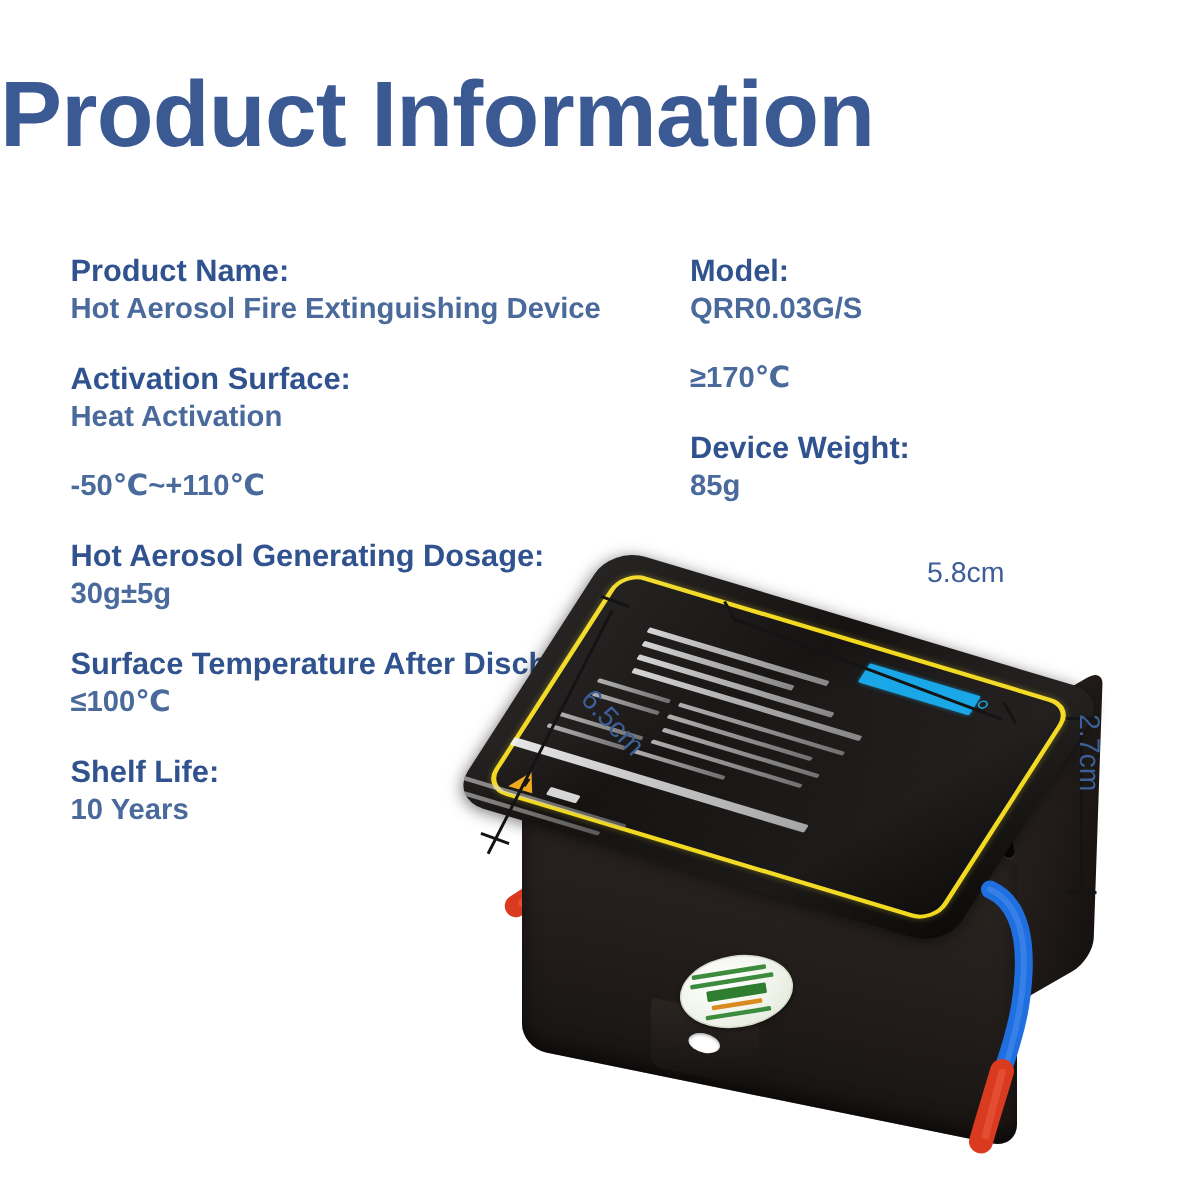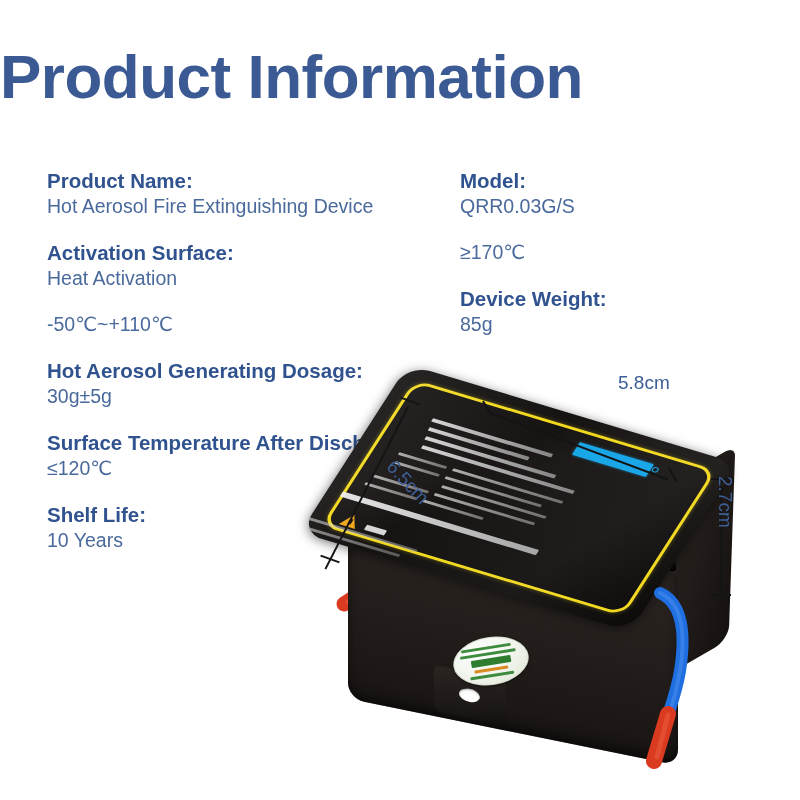--- a/index.html
+++ b/index.html
@@ -32,21 +32,21 @@
   .spec-item:last-child{margin-bottom:0;}
   .spec-label{
     font-size:20.5px;
     font-weight:bold;
     color:#30538f;
     line-height:1.28;
     white-space:nowrap;
   }
   .spec-value{
     font-size:19.5px;
-    font-weight:normal;
+    font-weight:bold;
     color:#4a6a9c;
     line-height:1.32;
     white-space:nowrap;
   }
 
   
   .photo{
     position:absolute;
     left:300px;top:370px;
     width:500px;height:430px;
@@ -244,21 +244,21 @@
       <div class="spec-value">-50℃~+110℃</div>
     </div>
 
     <div class="spec-item">
       <div class="spec-label">Hot Aerosol Generating Dosage:</div>
       <div class="spec-value">30g±5g</div>
     </div>
 
     <div class="spec-item">
       <div class="spec-label">Surface Temperature After Discharge:</div>
-      <div class="spec-value">≤120℃</div>
+      <div class="spec-value">≤100℃</div>
     </div>
 
     <div class="spec-item">
       <div class="spec-label">Shelf Life:</div>
       <div class="spec-value">10 Years</div>
     </div>
 
   </div>
 
   <div class="spec-col col-right">

